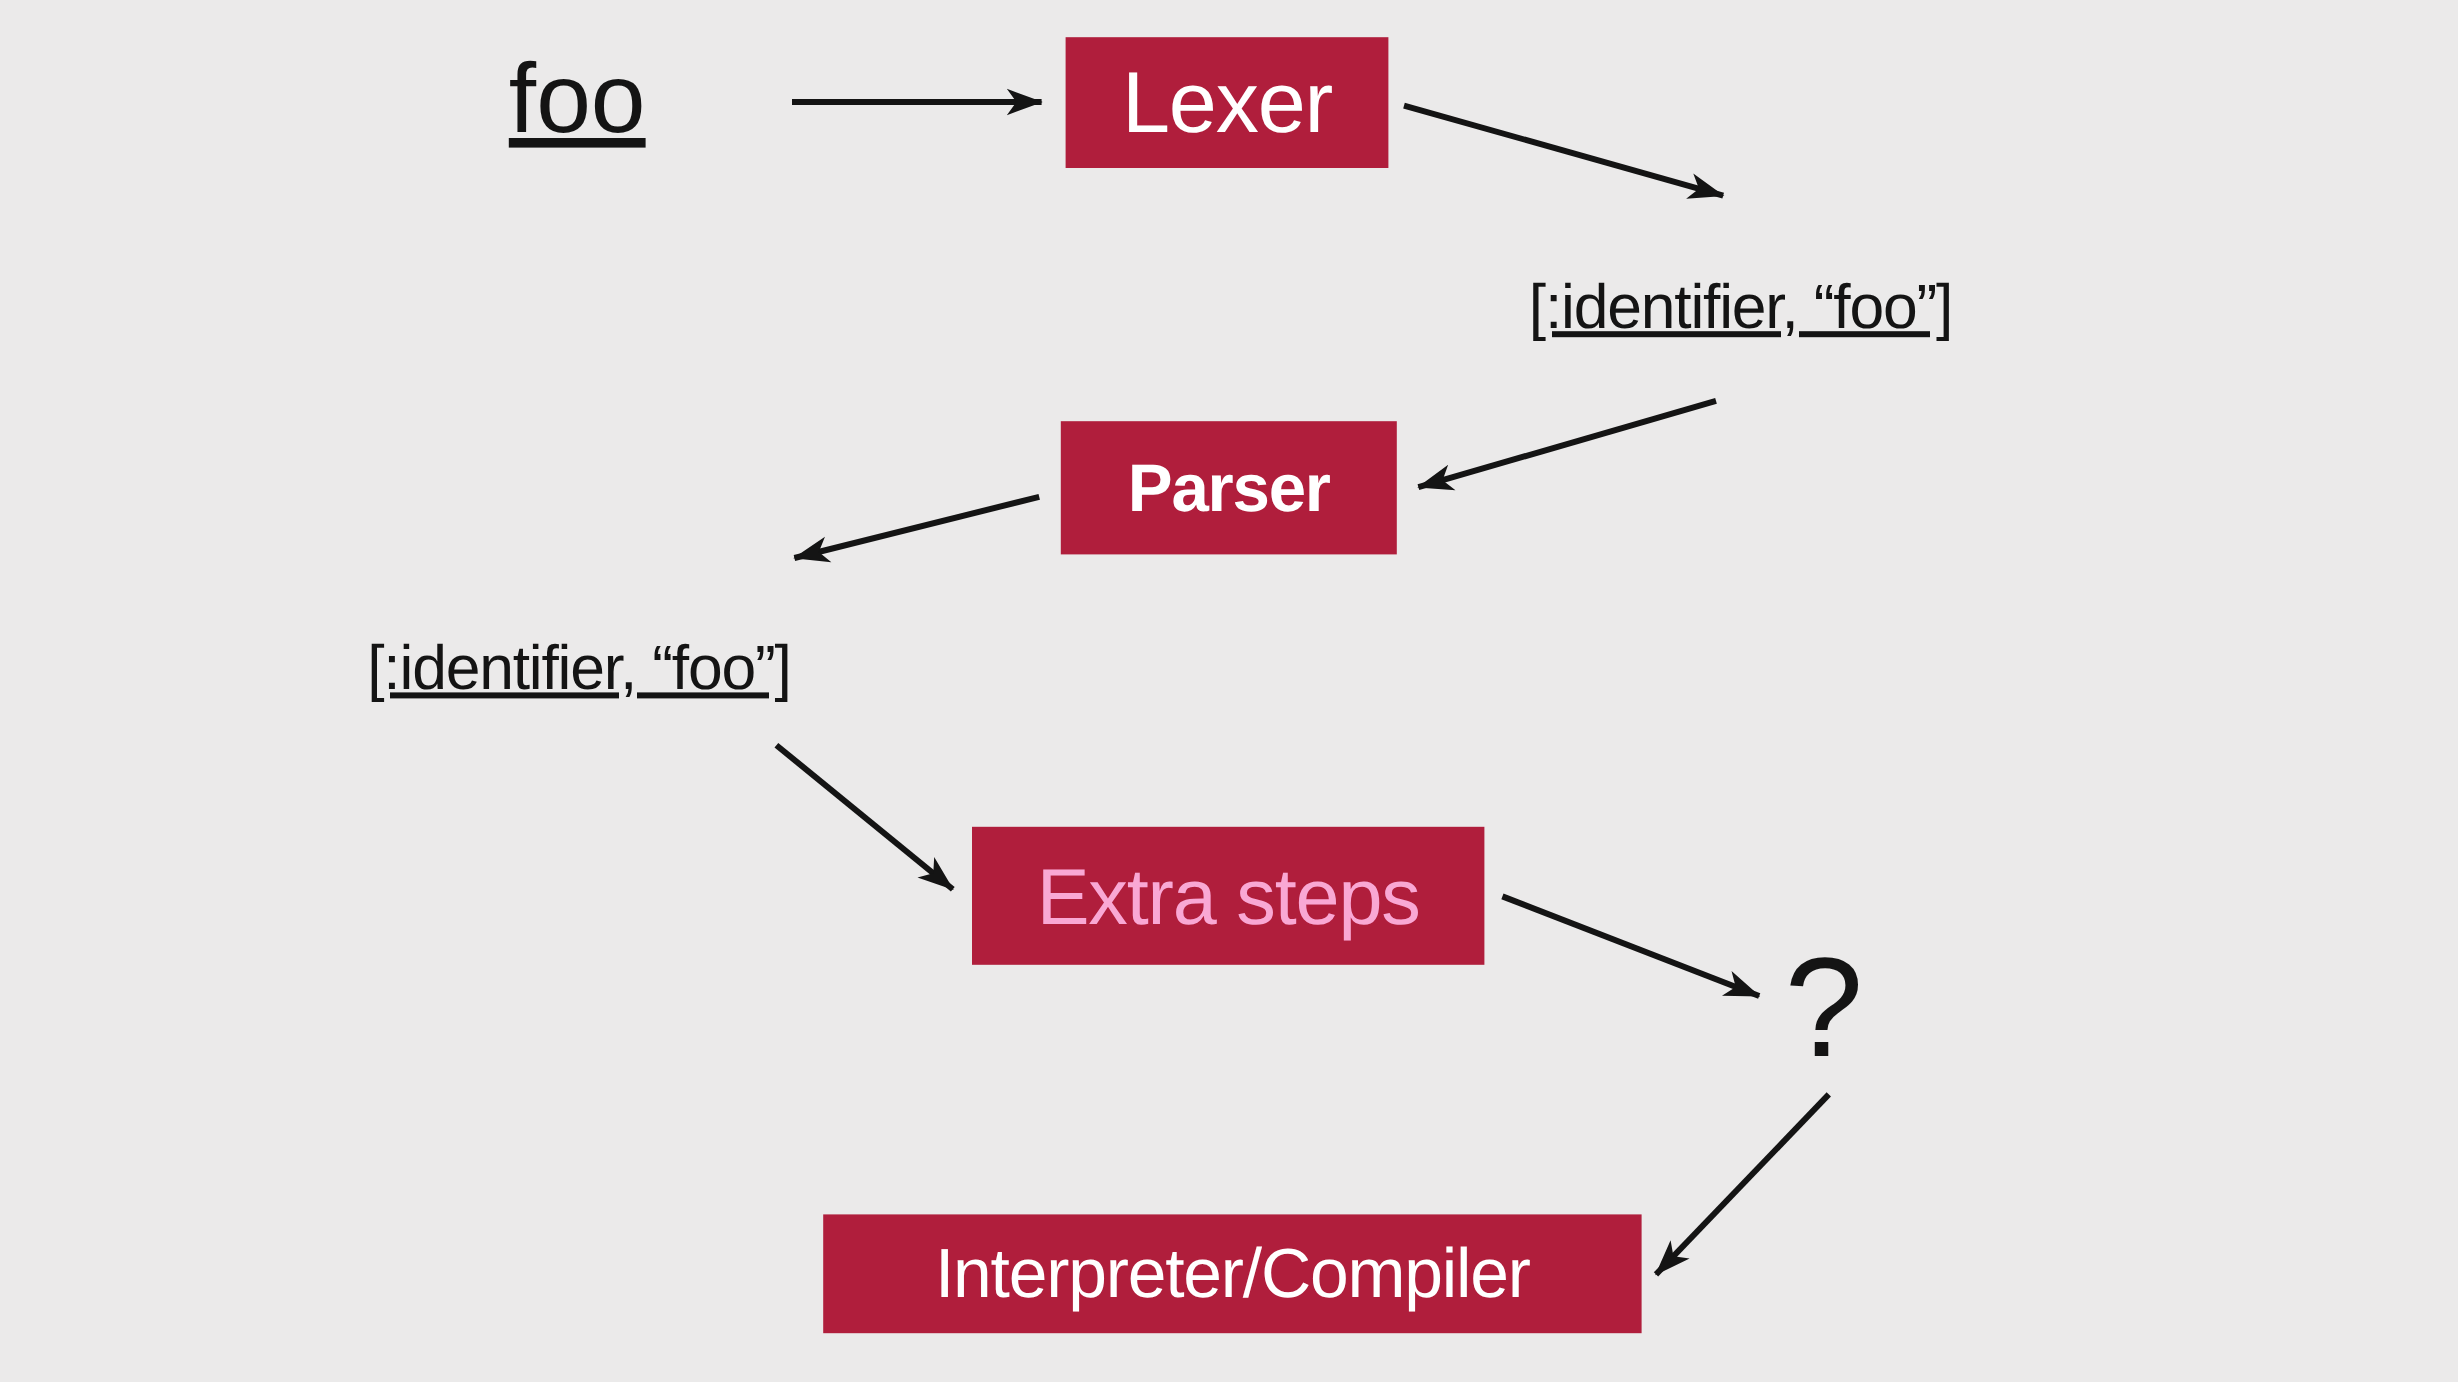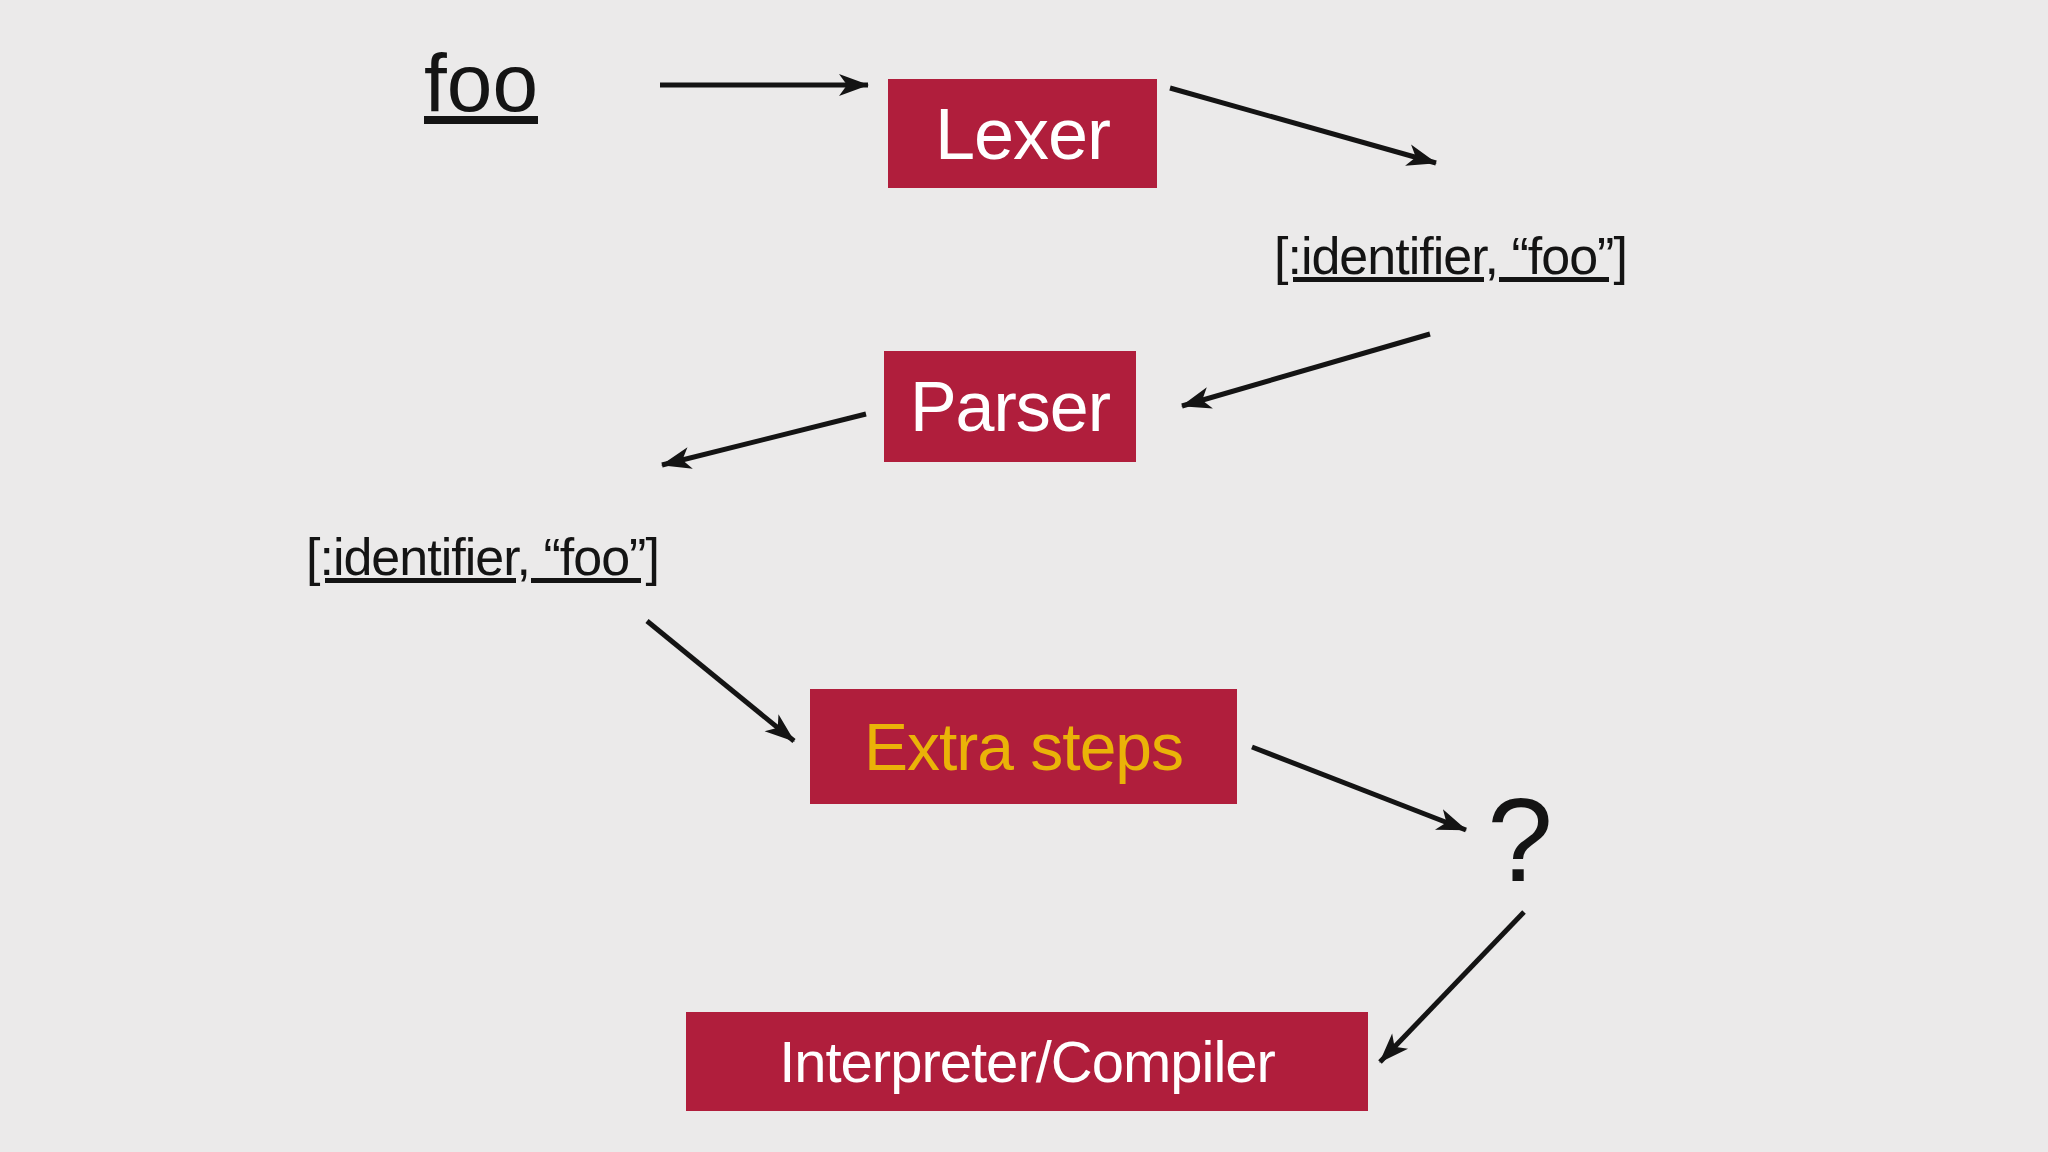--- a/index.html
+++ b/index.html
@@ -52,32 +52,32 @@
     font-size: 82px;
     text-align: left;
     text-decoration: underline;
   }
   #lexer-box {
     left: 888px;
     top: 31px;
     width: 269px;
     height: 109px;
     font-size: 72px;
-    margin-top: 48px;
   }
   #token-right {
     left: 1274px;
     top: 226px;
   }
   #parser-box {
     left: 884px;
     top: 351px;
-    width: 252px;
+    width: 280px;
     height: 111px;
-    font-size: 70px;
+    font-size: 56px;
+    font-weight: bold;
   }
   #token-left {
     left: 306px;
     top: 527px;
   }
   #extra-steps-box {
     left: 810px;
     top: 689px;
     width: 427px;
     height: 115px;
@@ -122,19 +122,19 @@
   <div id="source-label" class="plain-label" style="color: rgb(20, 20, 20);">foo</div>
 
   <div id="lexer-box" class="box" style="background: rgb(176, 30, 60); color: rgb(255, 255, 255);">Lexer</div>
 
   <div id="token-right" class="token-label" style="color: rgb(20, 20, 20);">[:identifier, “foo”]</div>
 
   <div id="parser-box" class="box" style="background: rgb(176, 30, 60); color: rgb(255, 255, 255);">Parser</div>
 
   <div id="token-left" class="token-label" style="color: rgb(20, 20, 20);">[:identifier, “foo”]</div>
 
-  <div id="extra-steps-box" class="box" style="background: rgb(176, 30, 60); color: #eab308;">Extra steps</div>
+  <div id="extra-steps-box" class="box" style="background: rgb(176, 30, 60); color: #f9a8d4;">Extra steps</div>
 
   <div id="question-label" class="plain-label" style="color: rgb(20, 20, 20);">?</div>
 
   <div id="interpreter-box" class="box" style="background: rgb(176, 30, 60); color: rgb(255, 255, 255);">Interpreter/Compiler</div>
 
 </div>
 
 </body></html>

